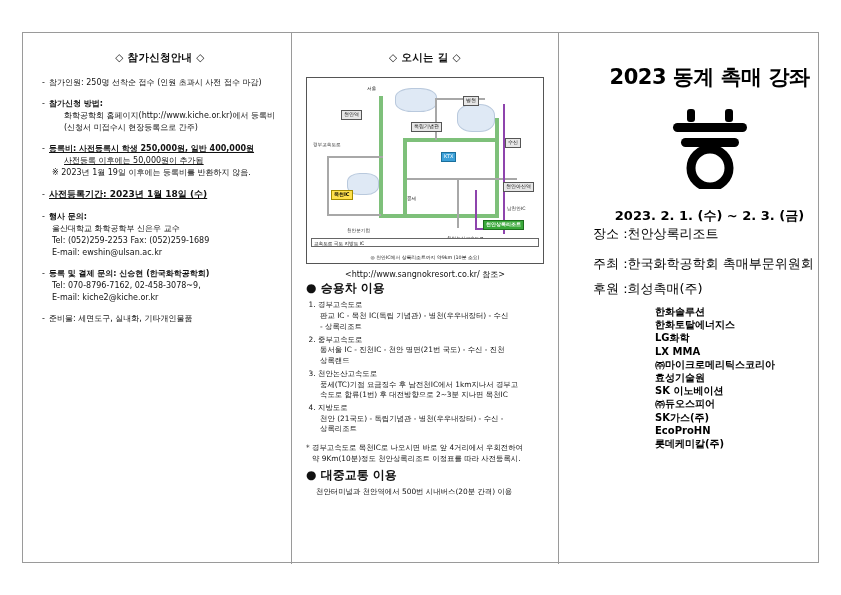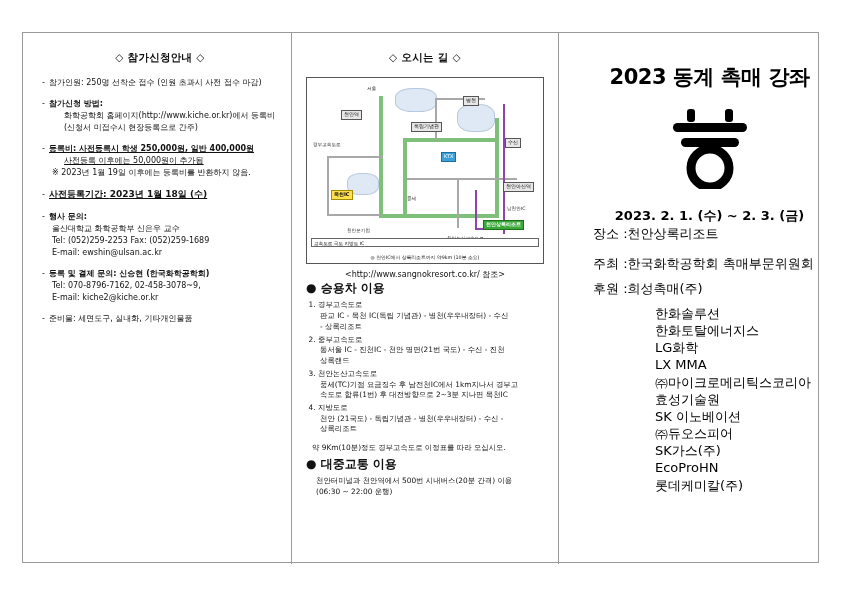--- a/index.html
+++ b/index.html
@@ -142,22 +142,22 @@
   .logo-wrap { text-align: center; margin: 4px 0 14px 0; }
   .r-date {
     text-align: center;
     font-size: 13px;
     font-weight: bold;
   }
   .r-line { font-size: 13px; font-weight: normal; margin-bottom: 7px; }
   .r-line .lbl { display: inline-block; }
   .spons { margin-top: 2px; }
   .spons div {
-    font-size: 13px;
-    font-weight: normal;
+    font-size: 10px;
+    font-weight: bold;
     padding-left: 62px;
     line-height: 1.32;
   }
 </style>
 </head>
 <body>
 
 <div class="page">
   <div class="sheet">
 
@@ -271,25 +271,25 @@
             <span>천안논산고속도로</span>
             <span class="ind">풍세(TC)기점 요금징수 후 남전천IC에서 1km지나서 경부고</span>
             <span class="ind">속도로 합류(1번) 후 대전방향으로 2~3분 지나면 목천IC</span>
           </li>
           <li>
             <span>지방도로</span>
             <span class="ind">천안 (21국도) - 독립기념관 - 병천(우우내장터) - 수신 -</span>
             <span class="ind">상록리조트</span>
           </li>
         </ol>
-        <span class="note" style="padding-left:6px;">약 9Km(10분)정도 경부고속도로 이정표를 따라 오십시오.</span>
+        <span class="note">* 경부고속도로 목천IC로 나오시면 바로 앞 4거리에서 우회전하여</span>
+        <span class="note" style="padding-left:6px;">약 9Km(10분)정도 천안상록리조트 이정표를 따라 사전등록시.</span>
 
         <span class="bullet" style="margin-top:2px;">● <span>대중교통 이용</span></span>
         <span class="note" style="padding-left:10px;">천안터미널과 천안역에서 500번 시내버스(20분 간격) 이용</span>
-        <span class="note" style="padding-left:10px;">(06:30 ~ 22:00 운행)</span>
       </div>
     </div>
 
     <div class="col col-right">
       <div class="r-title">2023 동계 촉매 강좌</div>
 
       <div class="logo-wrap">
         <svg width="90" height="84" viewBox="0 0 90 84">
           <rect x="22" y="4" width="8" height="13" rx="3" fill="#000"></rect>
           <rect x="60" y="4" width="8" height="13" rx="3" fill="#000"></rect>

